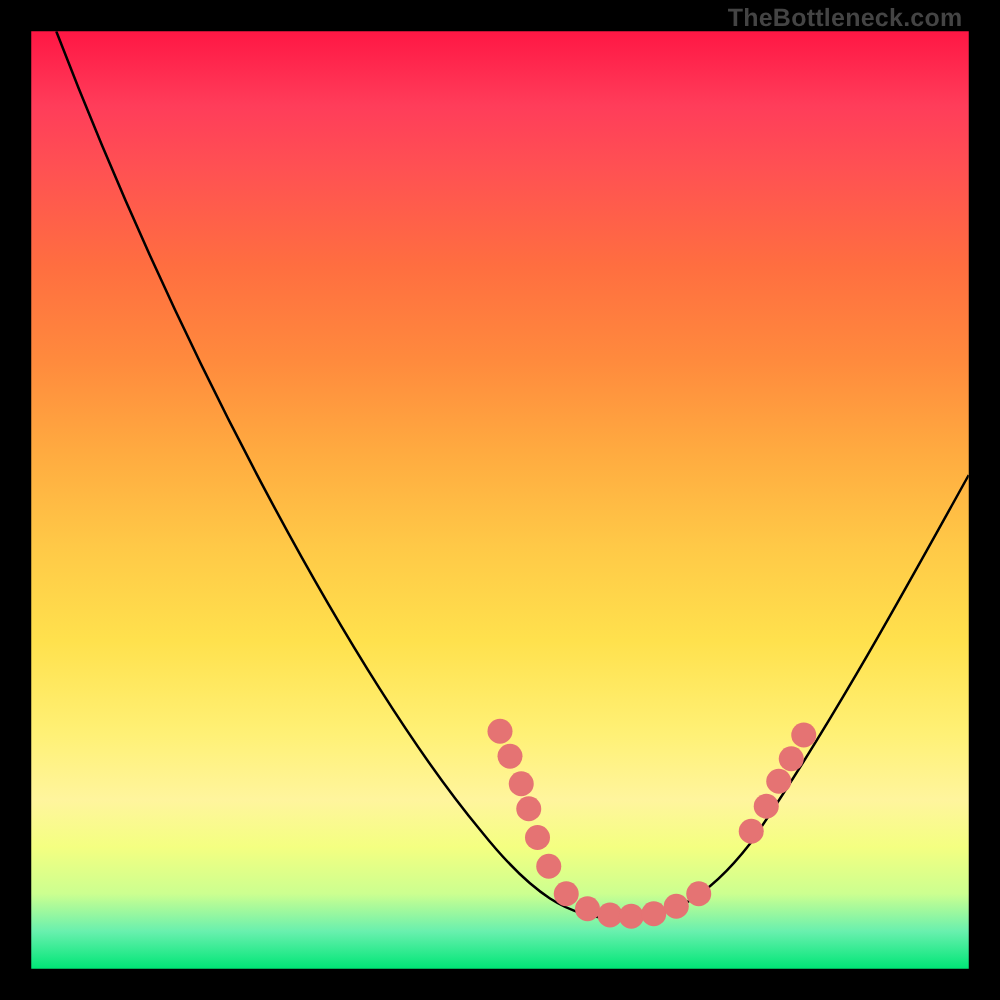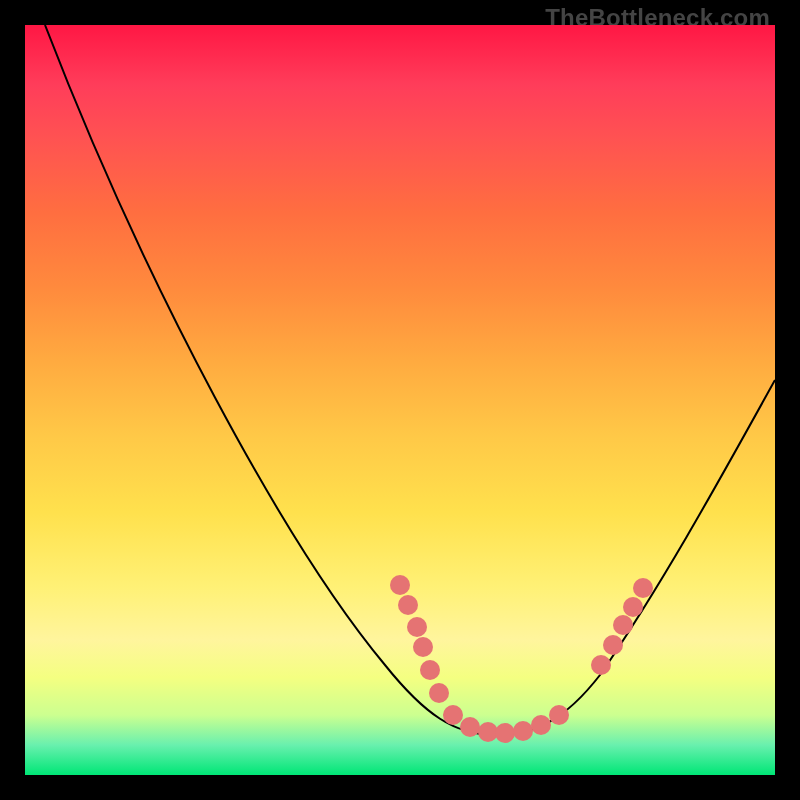--- a/index.html
+++ b/index.html
@@ -39,21 +39,21 @@
       #f4ff81 87%,
       #ccff90 92%,
       #69f0ae 96%,
       #00e676 100%
     );
   }
   .watermark {
     position: absolute;
     top: 4px;
     right: 30px;
-    font-size: 24px;
+    font-size: 20px;
     font-weight: bold;
     color: #444;
     letter-spacing: 0.2px;
   }
   svg.curve {
     position: absolute;
     left: 0;
     top: 0;
     width: 750px;
     height: 750px;

